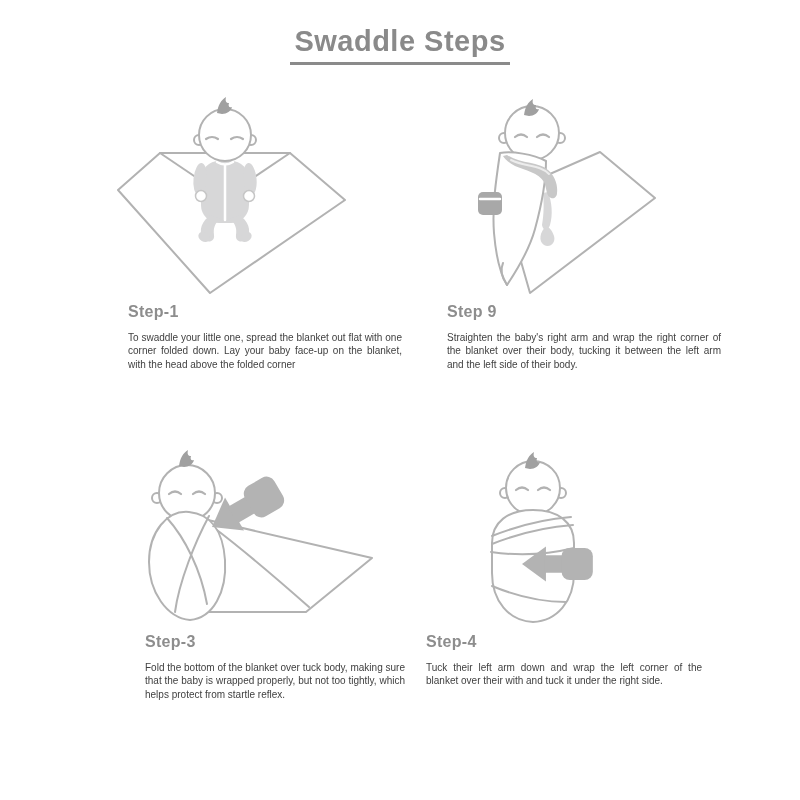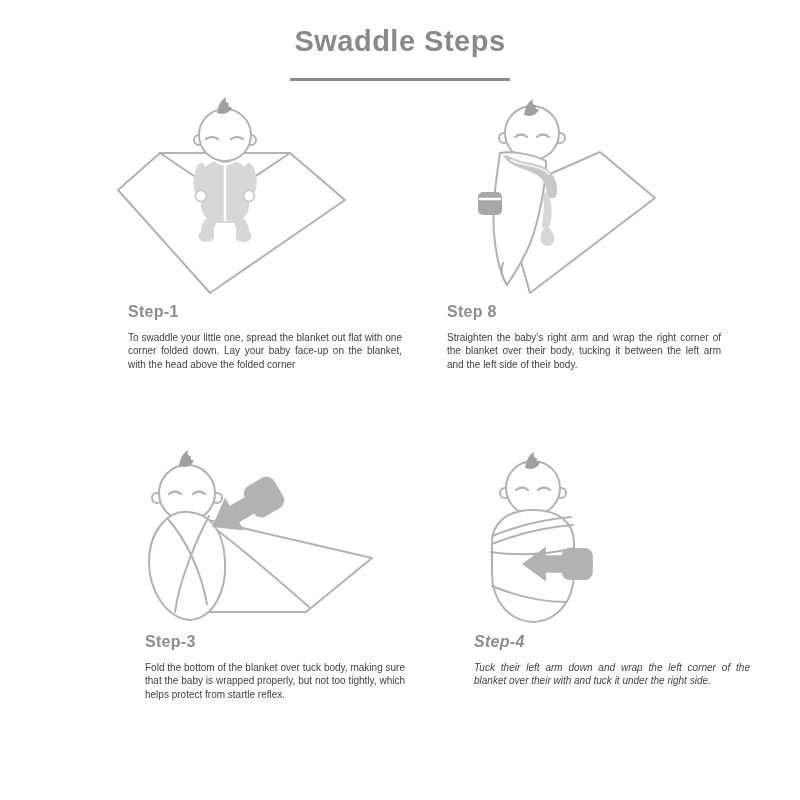--- a/index.html
+++ b/index.html
@@ -5,21 +5,21 @@
   html,body { margin:0; padding:0; background:#ffffff; }
   body { font-family:"Liberation Sans", sans-serif; }
   .canvas {
     position:relative; width:800px; height:800px; background:#ffffff;
     overflow:hidden; margin:0 auto;
   }
   .title-wrap { position:absolute; top:25px; left:0; right:0; text-align:center; }
   .title {
     display:inline-block; font-size:29px; font-weight:700; letter-spacing:.5px;
     color:var(--title_gray); border-bottom:3px solid var(--title_gray);
-    padding:0 4px 20px 4px;
+    padding:0 4px 4px 4px;
   }
   .step { position:absolute; }
   .step h2 {
     margin:0 0 10px 0; font-size:16px; font-weight:700; letter-spacing:.3px;
     color:var(--heading_gray);
   }
   .step p {
     margin:0; font-size:10px; line-height:1.33; color:var(--body_text);
     text-align:justify;
   }
@@ -143,27 +143,27 @@
       <rect x="43" y="-17.5" width="34" height="35" rx="9"></rect>
     </g>
   </svg>
 
   <div class="step" style="left:128px; top:303px; width:274px;">
     <h2>Step-1</h2>
     <p>To swaddle your little one, spread the blanket out flat with one corner folded down. Lay your baby face-up on the blanket, with the head above the folded corner</p>
   </div>
 
   <div class="step" style="left:447px; top:303px; width:274px;">
-    <h2>Step 8</h2>
+    <h2>Step 9</h2>
     <p>Straighten the baby's right arm and wrap the right corner of the blanket over their body, tucking it between the left arm and the left side of their body.</p>
   </div>
 
   <div class="step" style="left:145px; top:633px; width:260px;">
     <h2>Step-3</h2>
     <p>Fold the bottom of the blanket over tuck body, making sure that the baby is wrapped properly, but not too tightly, which helps protect from startle reflex.</p>
   </div>
 
-  <div class="step" style="left:474px; top:633px; width:276px;font-style:italic;">
+  <div class="step" style="left:426px; top:633px; width:276px;">
     <h2>Step-4</h2>
     <p>Tuck their left arm down and wrap the left corner of the blanket over their with and tuck it under the right side.</p>
   </div>
 
 </div>
 
 </body></html>

